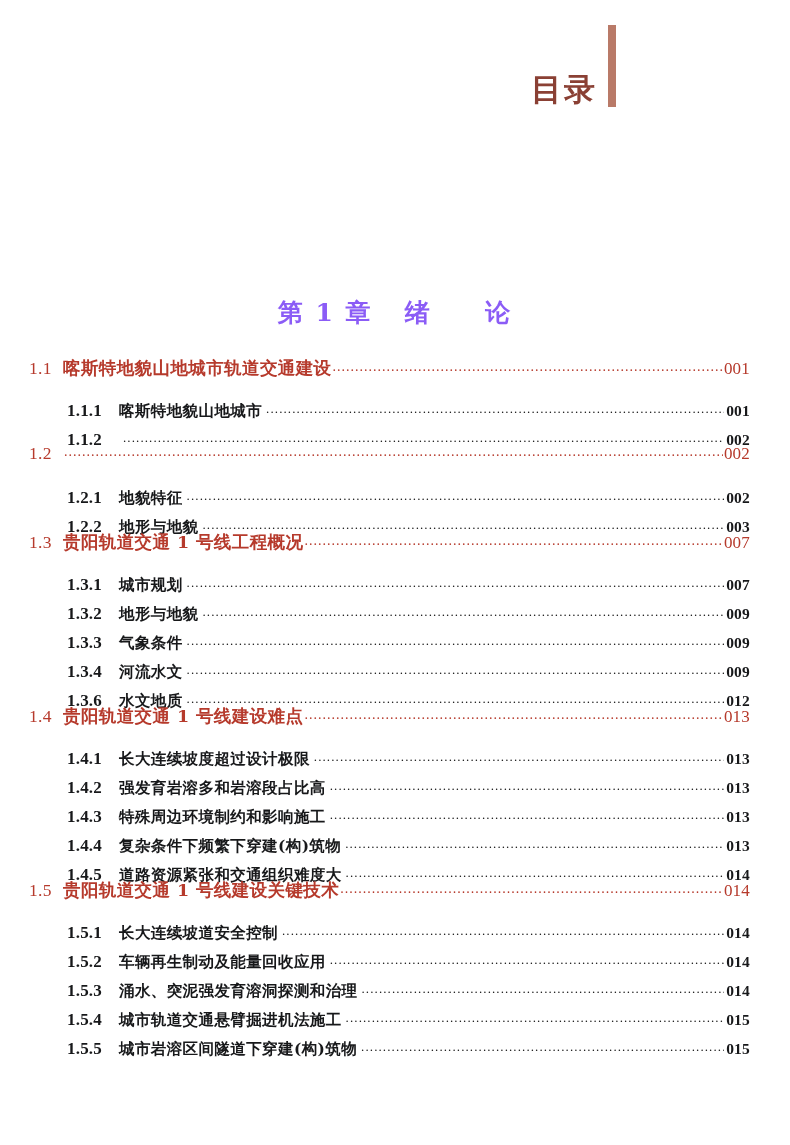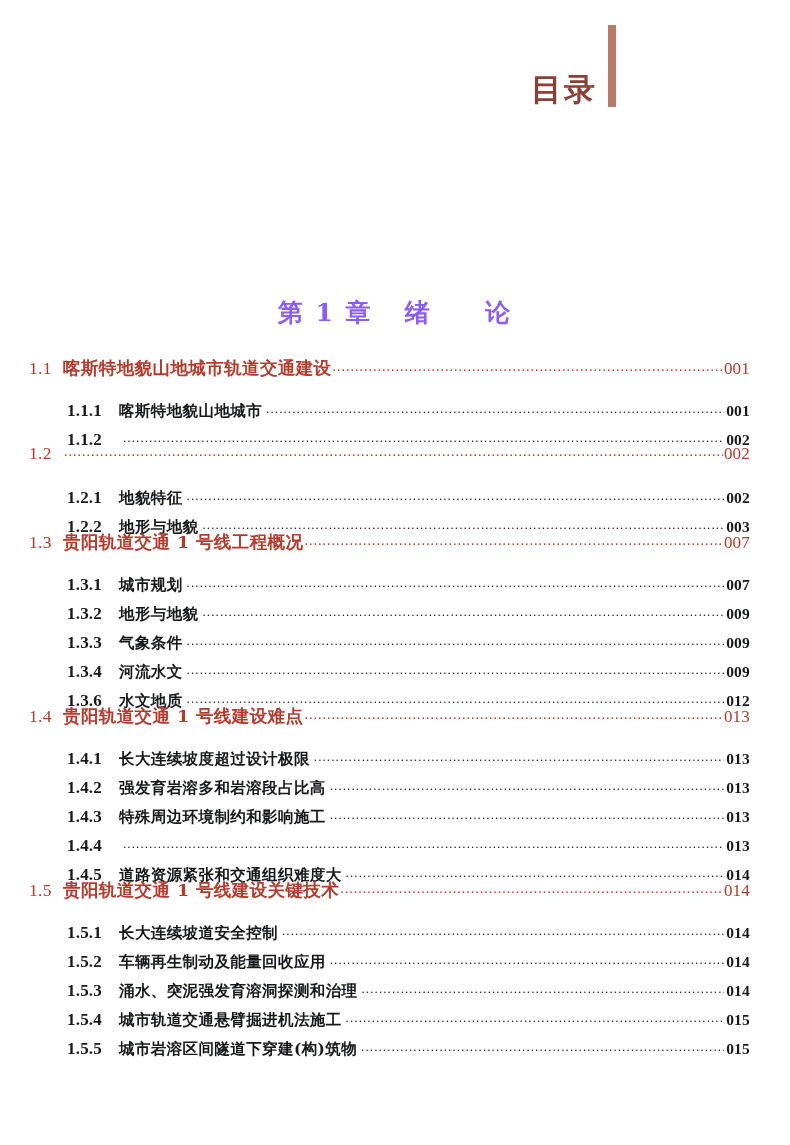--- a/index.html
+++ b/index.html
@@ -256,20 +256,21 @@
       <span class="page">013</span>
     </div>
     <div class="toc-row lvl2">
       <span class="num">1.4.3</span>
       <span class="label">特殊周边环境制约和影响施工</span>
       <span class="leader"></span>
       <span class="page">013</span>
     </div>
     <div class="toc-row lvl2">
       <span class="num">1.4.4</span>
+      <span class="label">复杂条件下频繁下穿建(构)筑物</span>
       <span class="leader"></span>
       <span class="page">013</span>
     </div>
     <div class="toc-row lvl2">
       <span class="num">1.4.5</span>
       <span class="label">道路资源紧张和交通组织难度大</span>
       <span class="leader"></span>
       <span class="page">014</span>
     </div>
     <div class="toc-row lvl1">

